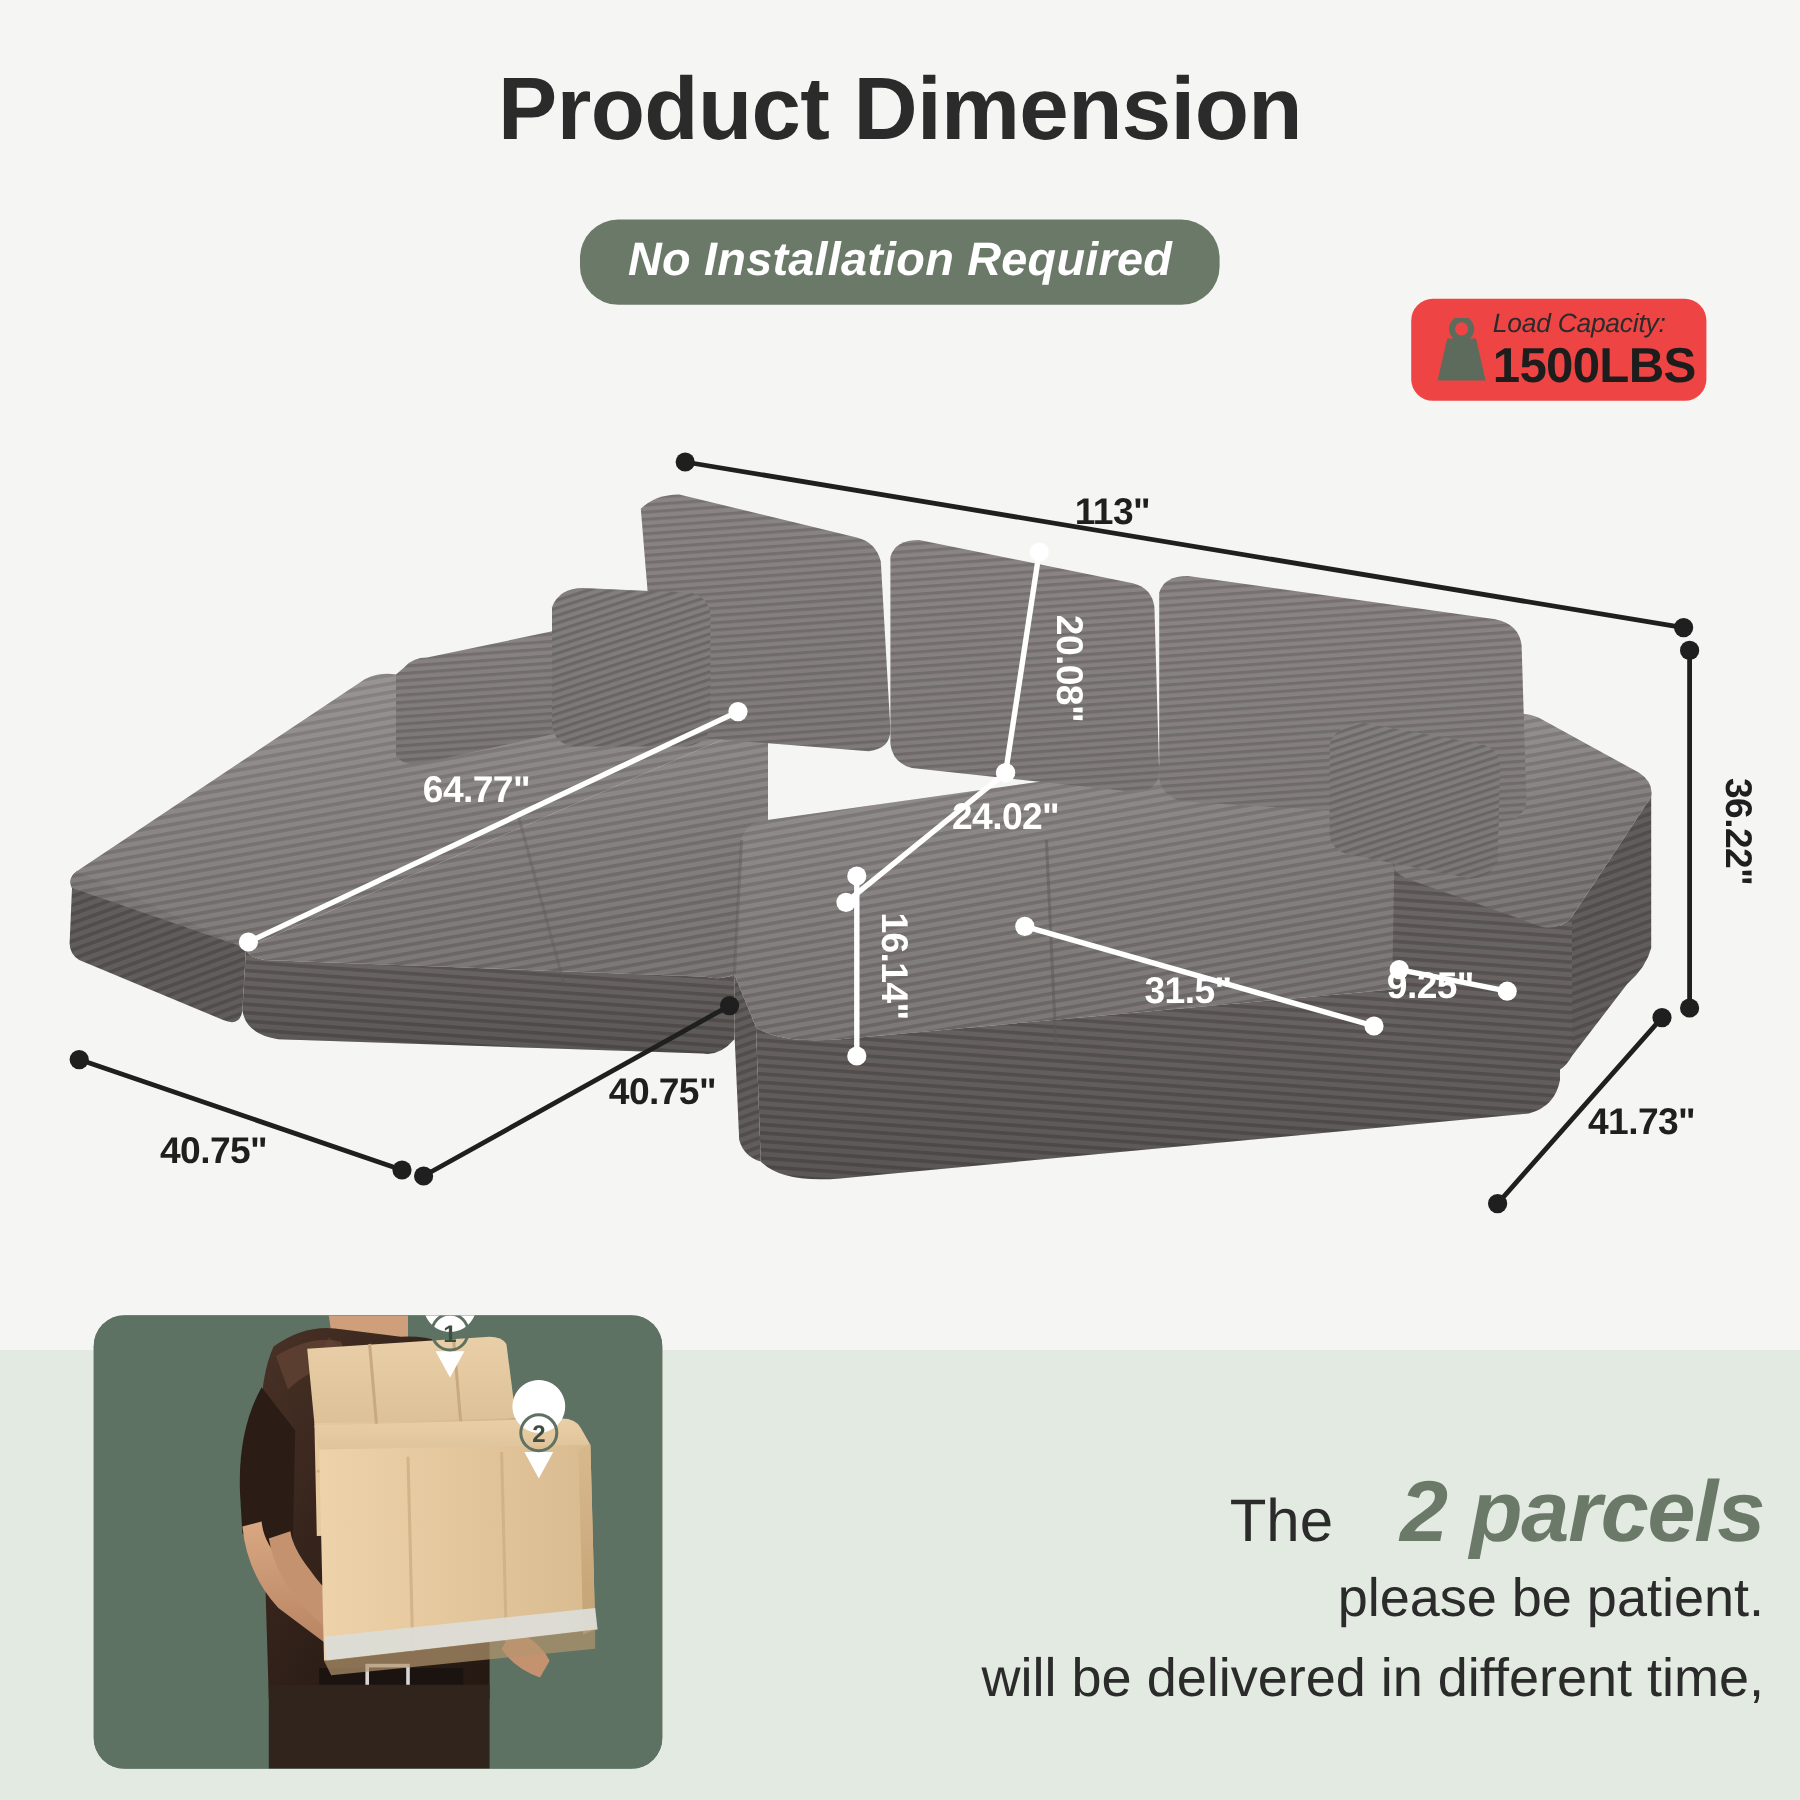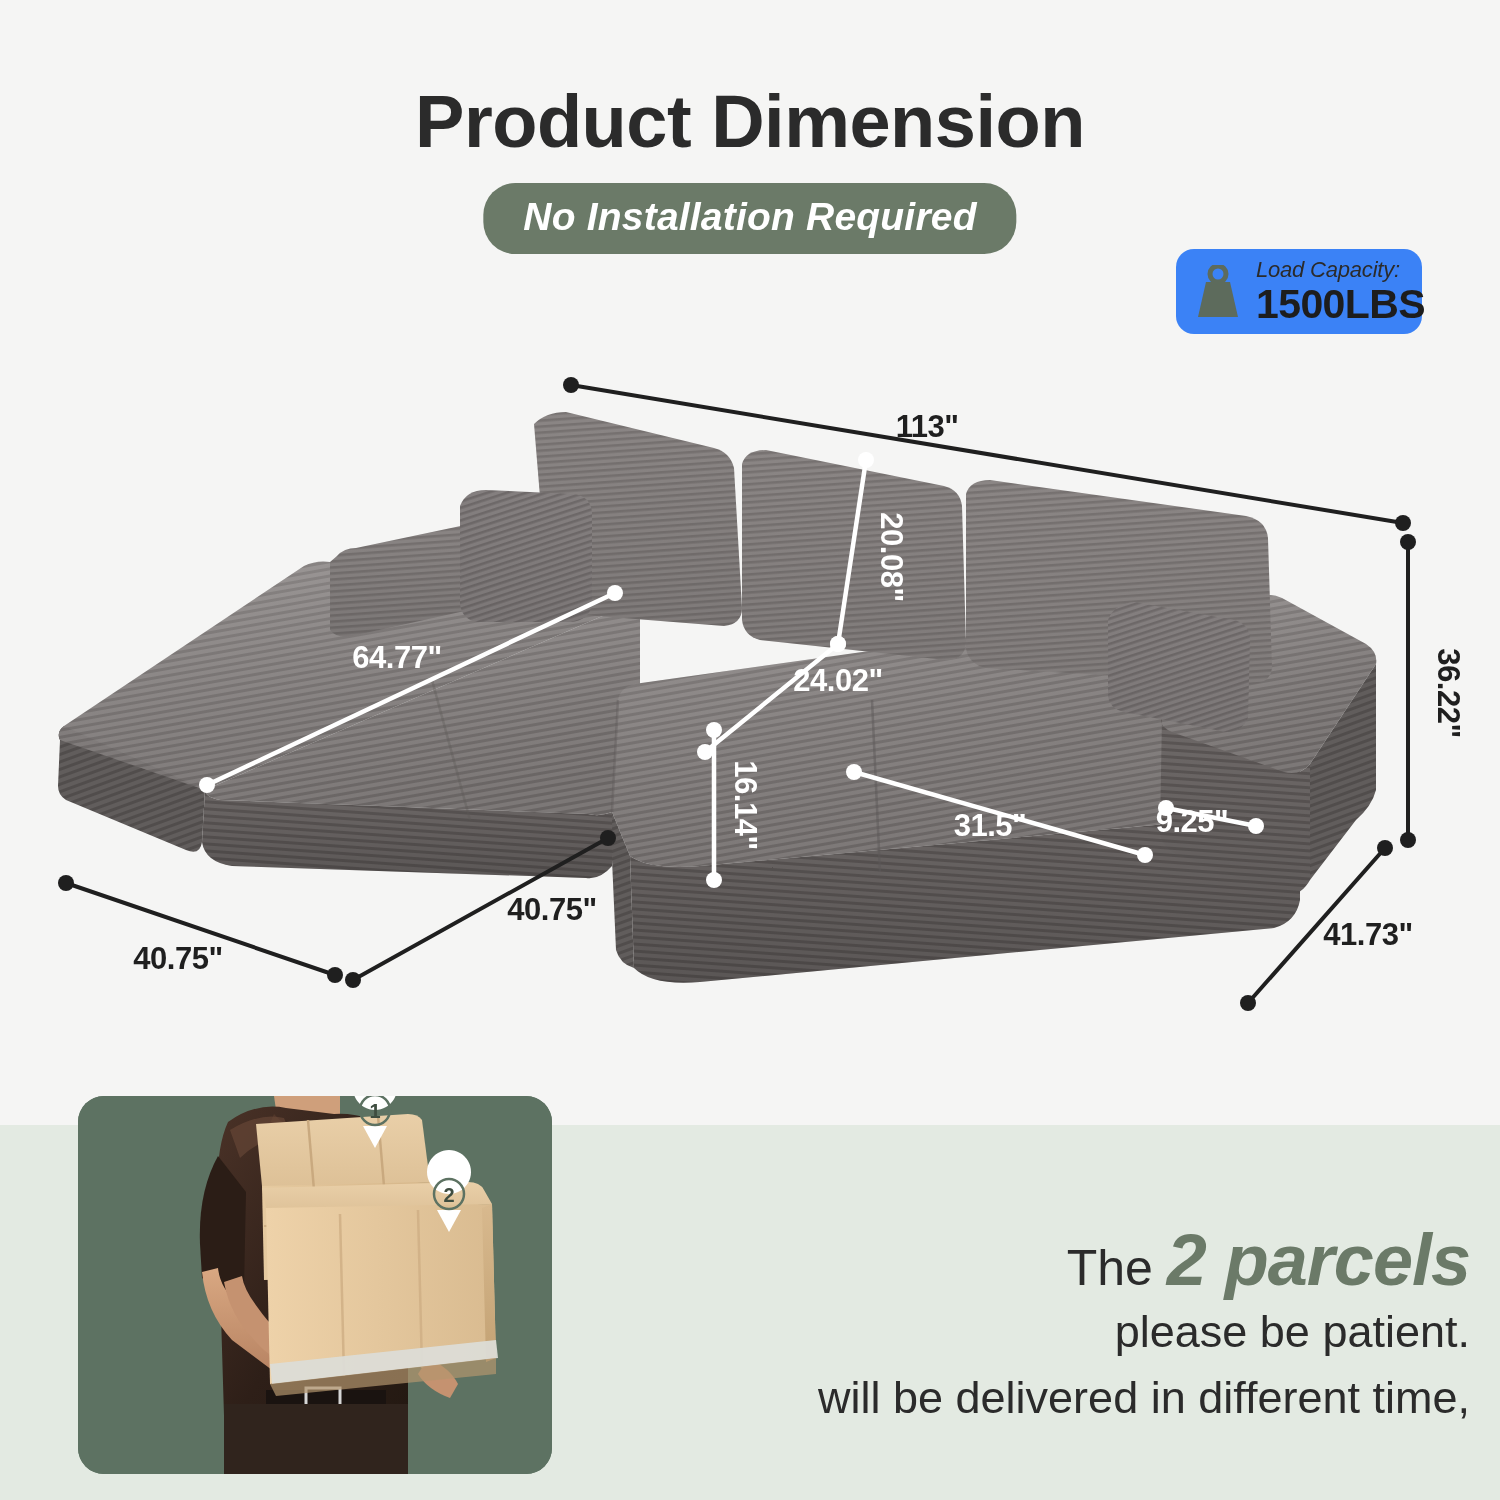--- a/index.html
+++ b/index.html
@@ -16,43 +16,41 @@
     position:absolute; left:0; top:0; width:1500px; height:1125px;
     background:#f5f5f4;
   }
 
   #page-title {
     position:absolute; left:0; top:52px; width:1500px;
     text-align:center;
     font-size:74px; font-weight:700; letter-spacing:-0.5px;
     color:#2b2b2b;
     line-height:1.05;
-    margin-top:31px;
   }
 
   #no-install-badge {
     position:absolute; left:50%; top:183px; transform:translateX(-50%);
     background:#6b7a68;
     border-radius:32px;
     padding:12px 40px 15px 40px;
     color:#ffffff;
     font-size:39px; font-style:italic; font-weight:700;
     white-space:nowrap;
     letter-spacing:0.2px;
   }
 
   
   #load-capacity-badge {
     position:absolute; left:1176px; top:249px;
     width:246px; height:85px;
-    background:#3b82f6;
+    background:#ef4444;
     border-radius:18px;
     display:flex; align-items:center;
     padding:0 16px;
-    gap:12px;
   }
   #weight-icon { width:52px; height:54px; flex:0 0 auto; }
   .lc-text { display:flex; flex-direction:column; justify-content:center; line-height:1; }
   #load-capacity-label {
     font-size:22px; font-style:italic; color:#2b2b2b; font-weight:400;
     letter-spacing:-0.2px; margin-bottom:3px;
   }
   #load-capacity-value {
     font-size:41px; font-weight:700; color:#1d1d1d; letter-spacing:-0.6px;
   }
@@ -96,21 +94,21 @@
   #parcel-message {
     position:absolute; left:620px; top:1218px; width:850px;
     text-align:right;
     color:#2b2b2b;
   }
   #parcel-line-1 {
     font-size:50px; font-weight:400; line-height:1.18; white-space:nowrap;
   }
   #parcel-highlight {
     font-size:72px; font-weight:700; font-style:italic;
-    color:#6b7a68; letter-spacing:-1px;
+    color:#6b7a68; letter-spacing:-1px;margin-left:42px;
   }
   #parcel-line-2 {
     font-size:45px; font-weight:400; line-height:1.3; margin-top:8px;
   }
   #parcel-line-3 {
     font-size:45px; font-weight:400; line-height:1.3;
   }
 </style>
 </head>
 <body>

